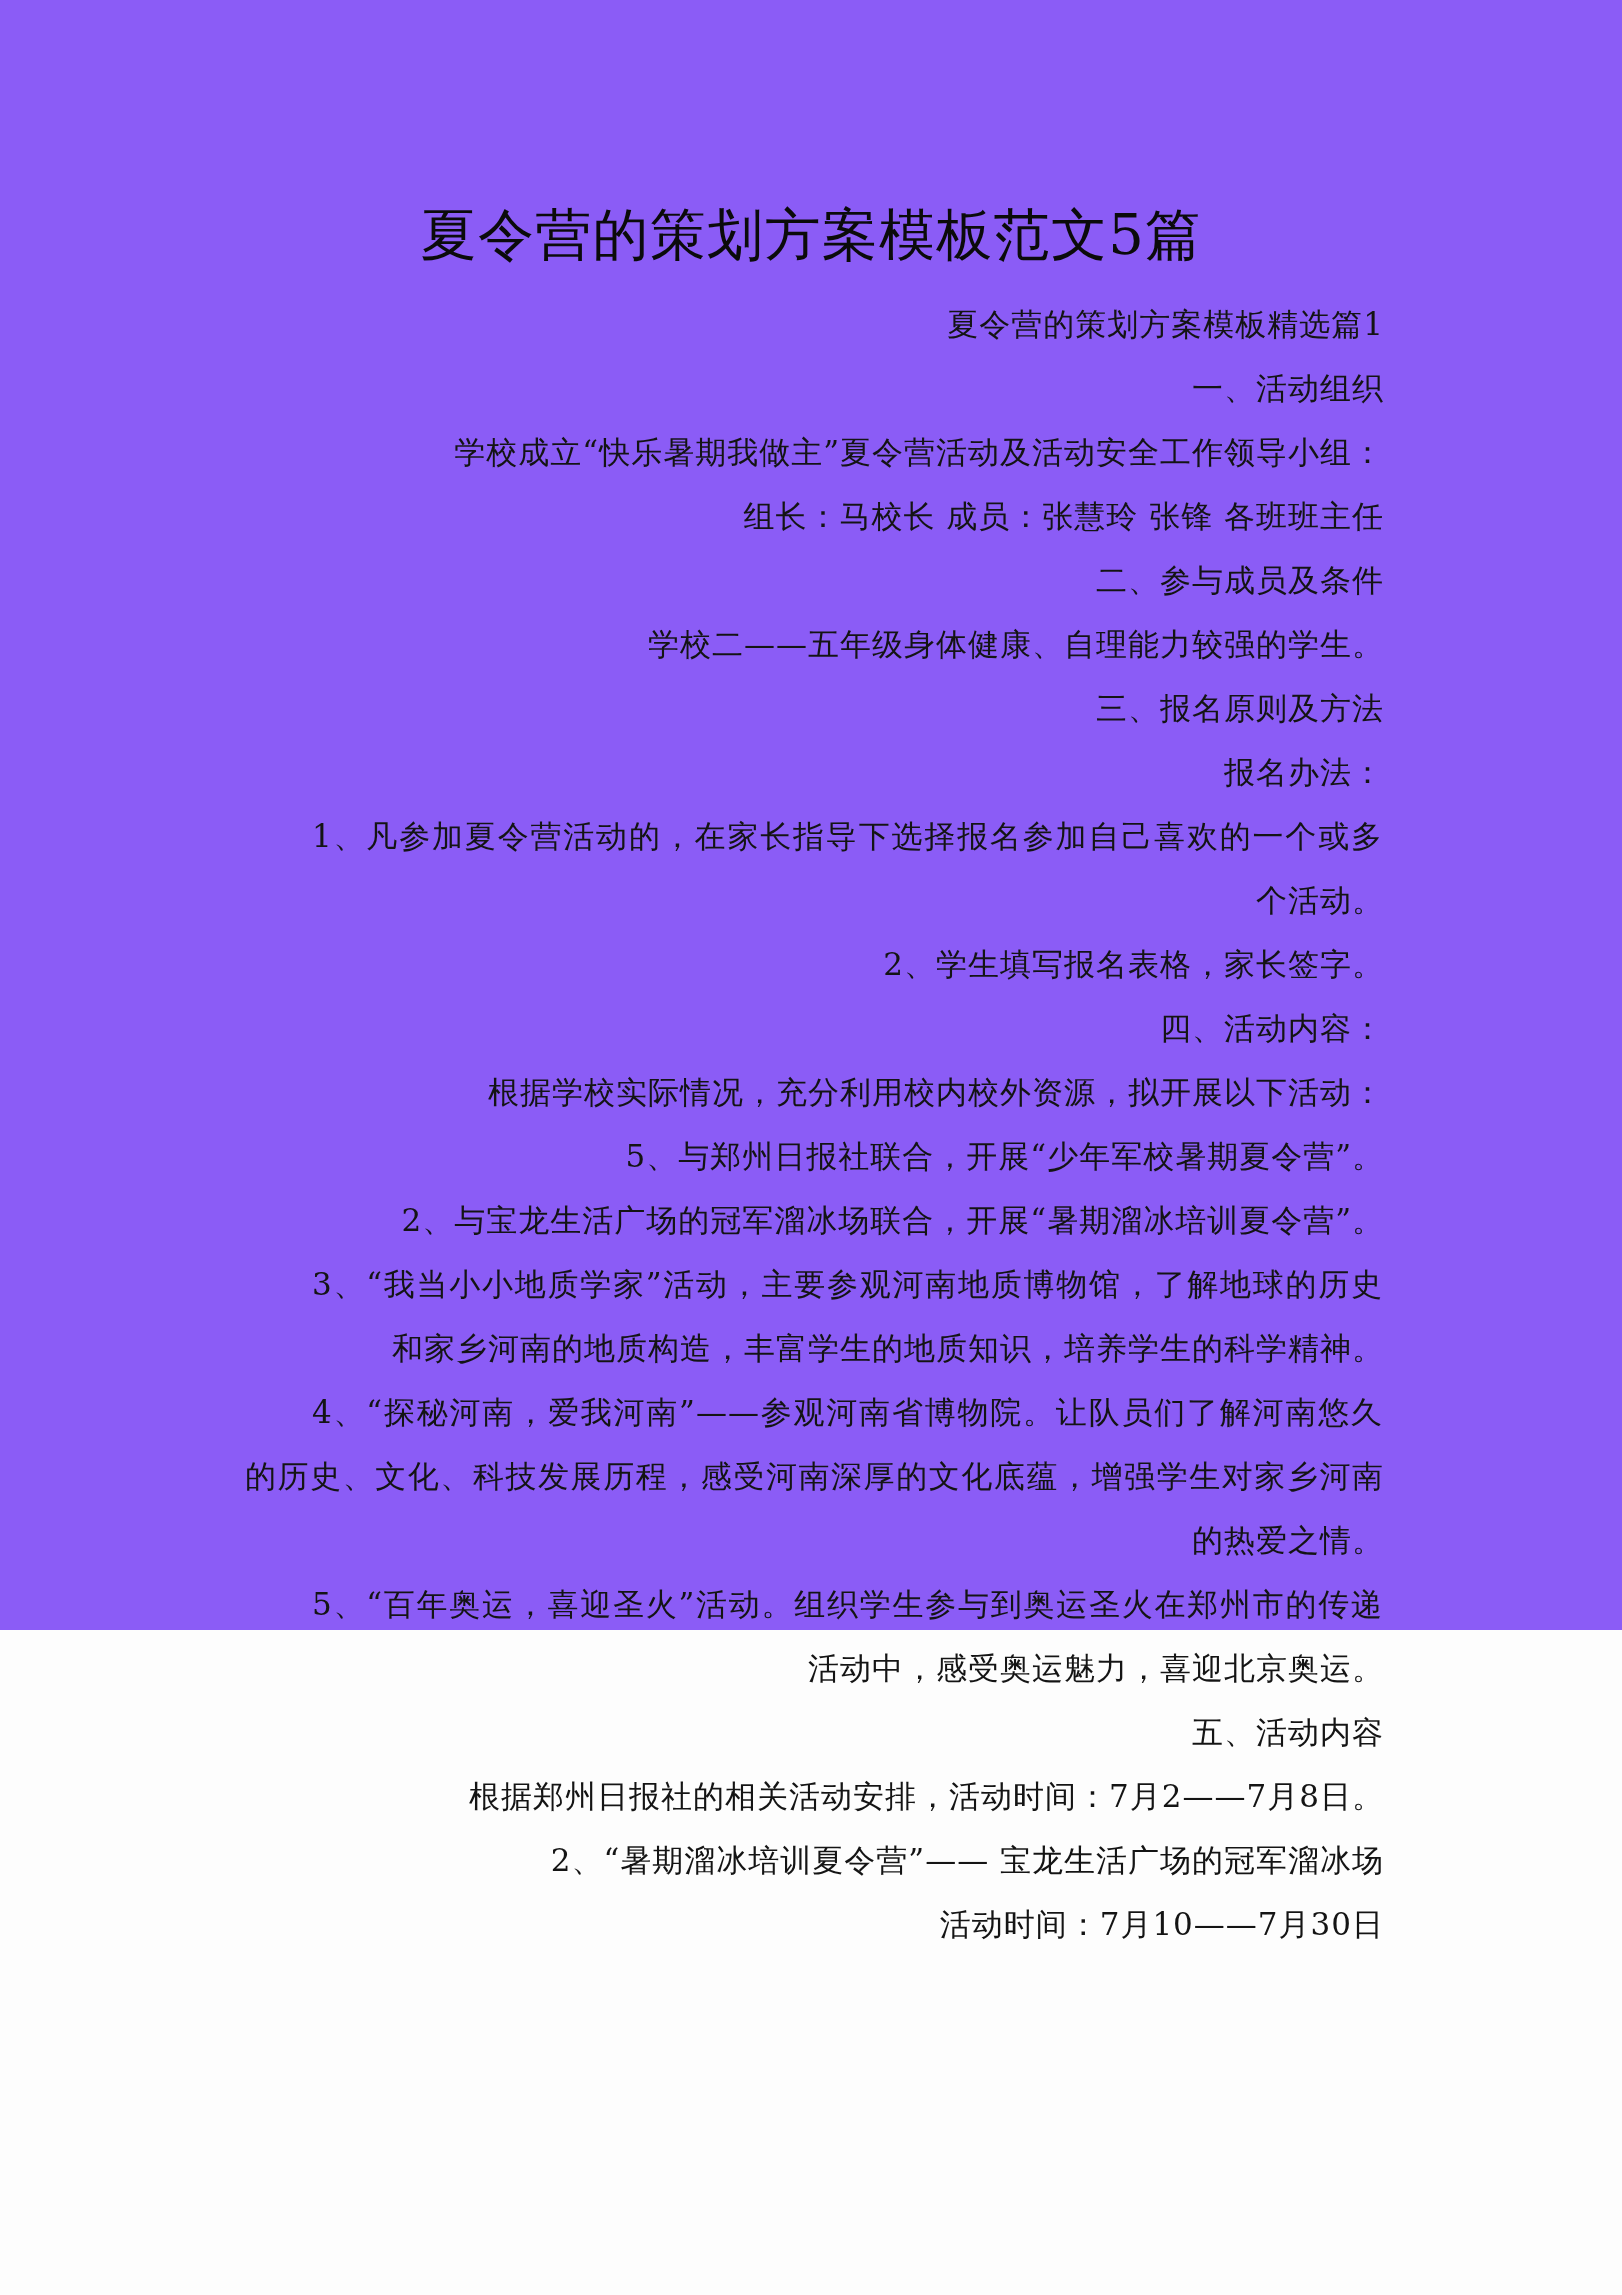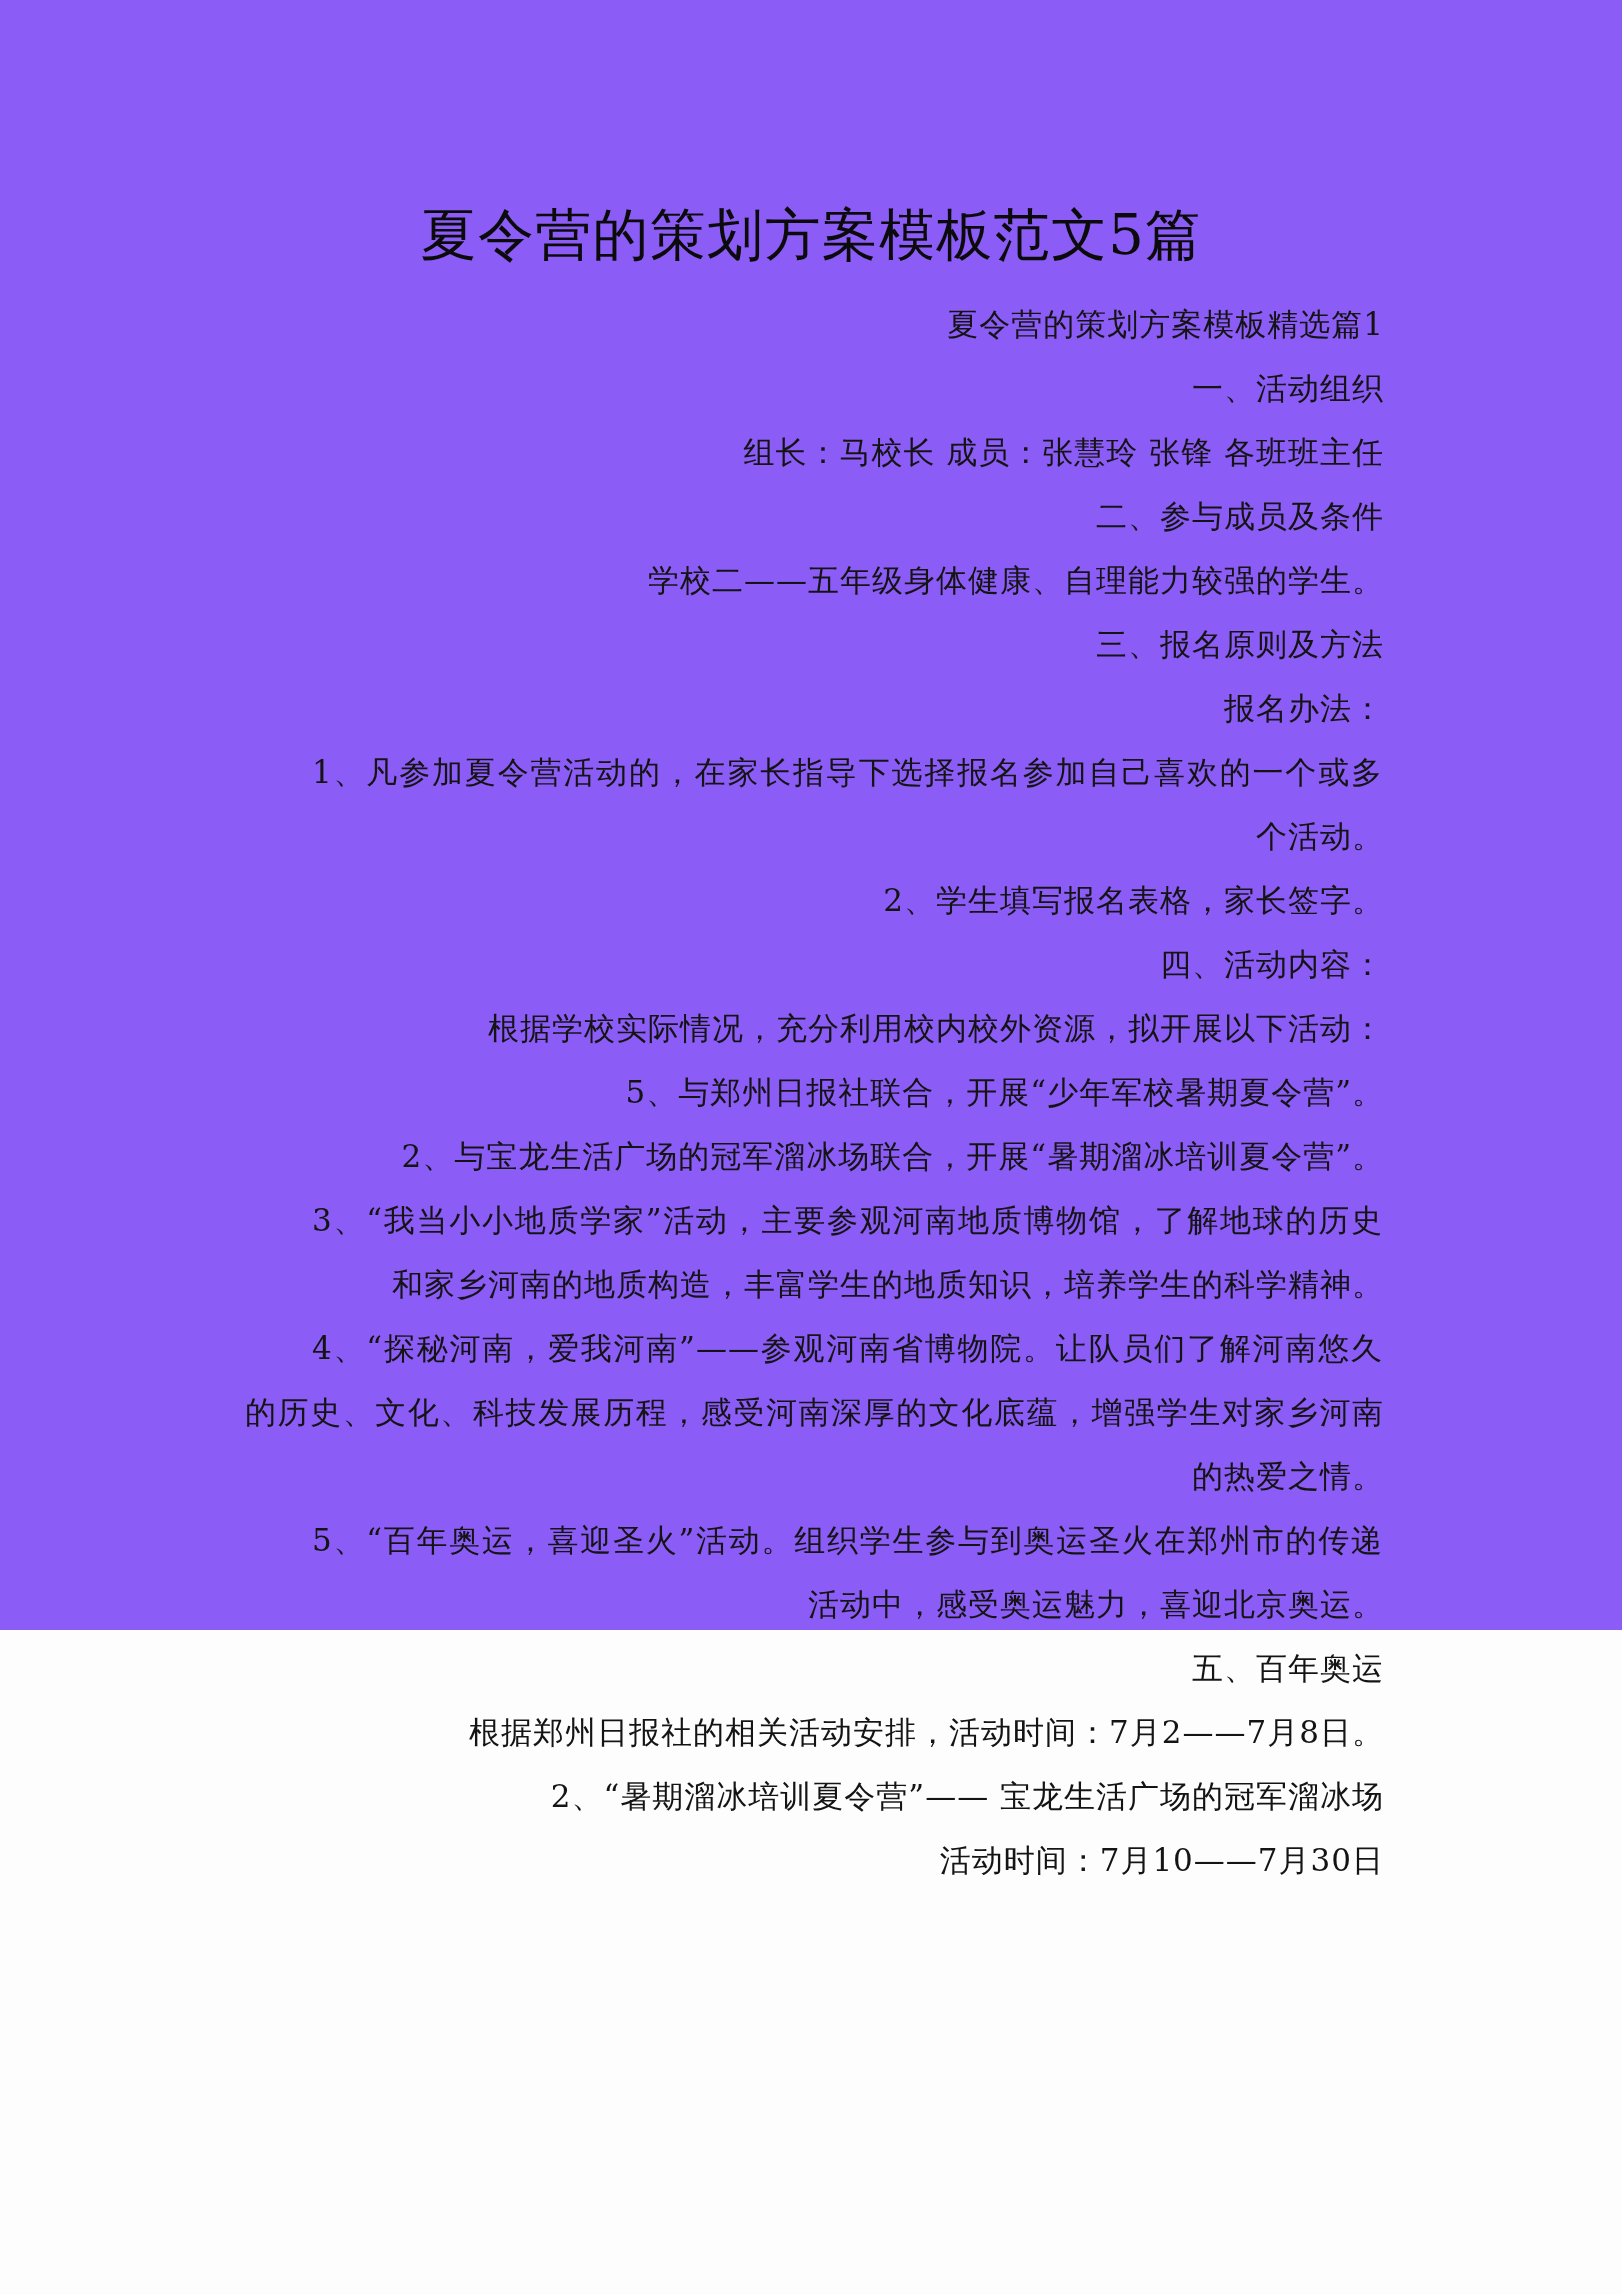--- a/index.html
+++ b/index.html
@@ -59,38 +59,39 @@
   </style>
 </head>
 <body>
 
 <div class="page">
   <div class="title">夏令营的策划方案模板范文5篇</div>
 
   <div class="body">
     <div class="line indent">夏令营的策划方案模板精选篇1</div>
     <div class="line indent">一、活动组织</div>
+    <div class="line indent">学校成立“快乐暑期我做主”夏令营活动及活动安全工作领导小组：</div>
     <div class="line indent">组长：马校长  成员：张慧玲  张锋  各班班主任</div>
     <div class="line indent">二、参与成员及条件</div>
     <div class="line indent">学校二——五年级身体健康、自理能力较强的学生。</div>
     <div class="line indent">三、报名原则及方法</div>
     <div class="line indent">报名办法：</div>
     <div class="line indent justify">1、凡参加夏令营活动的，在家长指导下选择报名参加自己喜欢的一个或多</div>
     <div class="line">个活动。</div>
     <div class="line indent">2、学生填写报名表格，家长签字。</div>
     <div class="line indent">四、活动内容：</div>
     <div class="line indent">根据学校实际情况，充分利用校内校外资源，拟开展以下活动：</div>
     <div class="line indent">5、与郑州日报社联合，开展“少年军校暑期夏令营”。</div>
     <div class="line indent">2、与宝龙生活广场的冠军溜冰场联合，开展“暑期溜冰培训夏令营”。</div>
     <div class="line indent justify">3、“我当小小地质学家”活动，主要参观河南地质博物馆，了解地球的历史</div>
     <div class="line">和家乡河南的地质构造，丰富学生的地质知识，培养学生的科学精神。</div>
     <div class="line indent justify">4、“探秘河南，爱我河南”——参观河南省博物院。让队员们了解河南悠久</div>
     <div class="line justify full">的历史、文化、科技发展历程，感受河南深厚的文化底蕴，增强学生对家乡河南</div>
     <div class="line">的热爱之情。</div>
     <div class="line indent justify">5、“百年奥运，喜迎圣火”活动。组织学生参与到奥运圣火在郑州市的传递</div>
     <div class="line">活动中，感受奥运魅力，喜迎北京奥运。</div>
-    <div class="line indent">五、百年奥运</div>
+    <div class="line indent">五、活动内容</div>
     <div class="line indent">根据郑州日报社的相关活动安排，活动时间：7月2——7月8日。</div>
     <div class="line indent">2、“暑期溜冰培训夏令营”—— 宝龙生活广场的冠军溜冰场</div>
     <div class="line indent">活动时间：7月10——7月30日</div>
   </div>
 </div>
 
 
 </body></html>

